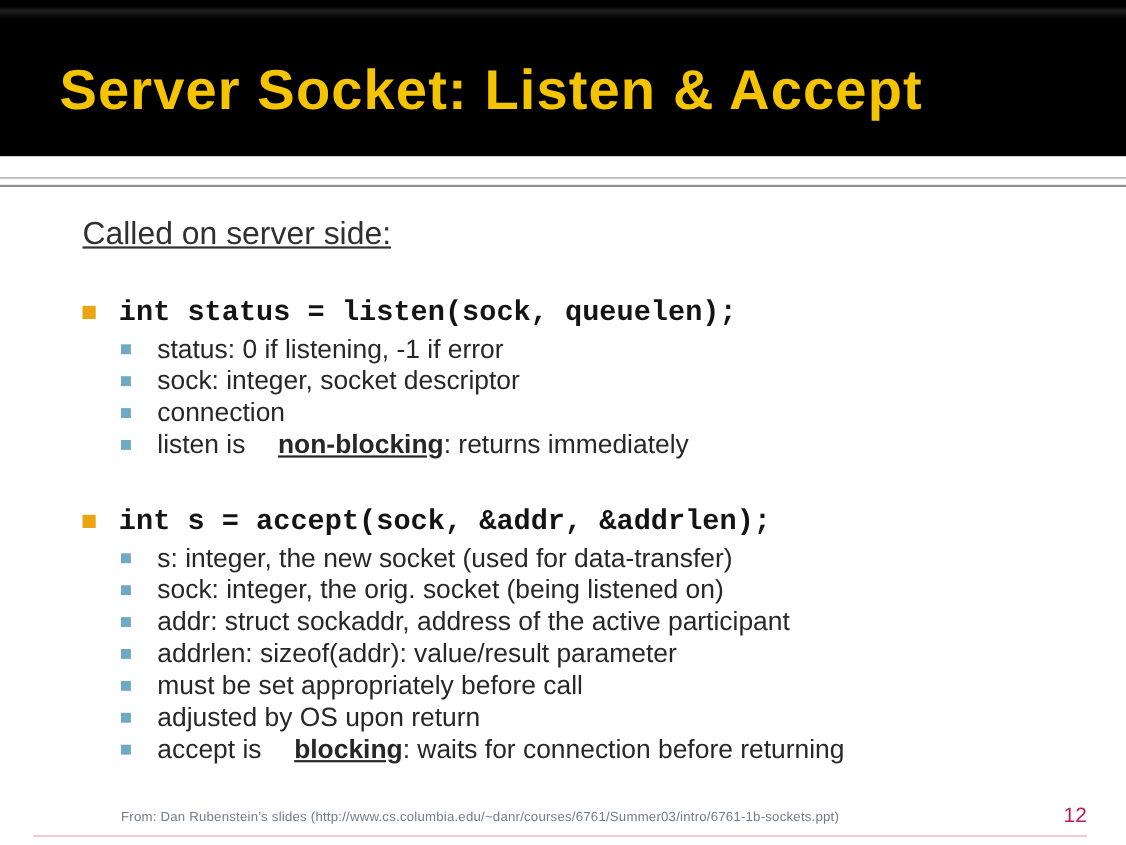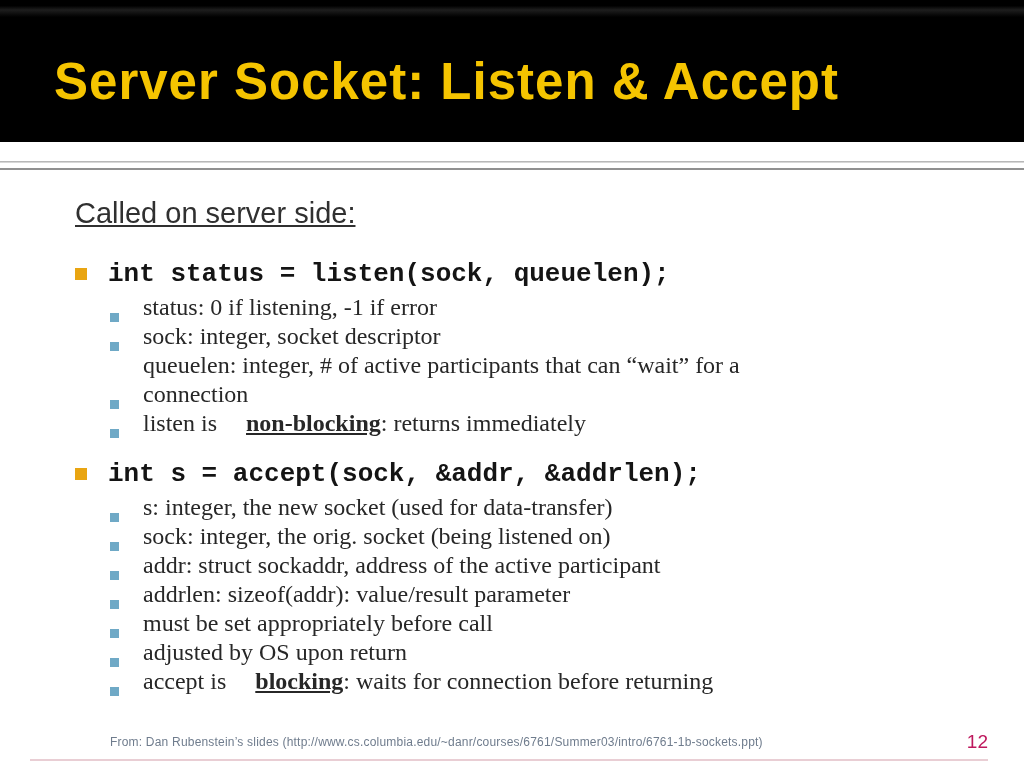--- a/index.html
+++ b/index.html
@@ -45,21 +45,21 @@
   
   .intro {
     position: absolute;
     top: 197px; left: 75px;
     margin: 0;
     font-size: 29px;
     color: #303030;
     text-decoration: underline;
   }
   .block { position: absolute; left: 75px; width: 890px; }
-  .block-1 { top: 258px; }
+  .block-1 { top: 268px; }
   .block-2 { top: 458px; }
   .code-row { display: flex; align-items: flex-start; }
   .b1 {
     flex: 0 0 auto;
     width: 12px; height: 12px;
     margin: 10px 21px 0 0;
     background: #E9A512;
   }
   .code {
     font-family: "Liberation Mono", "DejaVu Sans Mono", monospace;
@@ -69,23 +69,22 @@
     color: #141414;
     white-space: nowrap;
   }
   .subs {
     list-style: none;
     margin: 3px 0 0 35px;
     padding: 0;
   }
   .sub {
     display: flex;
-    align-items: flex-end;
+    align-items: flex-start;
     min-height: 29px;
-    font-family: Liberation Serif, serif;
   }
   .b2 {
     flex: 0 0 auto;
     width: 9px; height: 9px;
     margin: 10px 0 0 0;
     background: #6FA9C6;
   }
   .t {
     margin-left: 24px;
     font-size: 24px;
@@ -138,21 +137,20 @@
         <span class="b2"></span>
         <div class="t">status: 0 if listening, -1 if error</div>
       </li>
       <li class="sub">
         <span class="b2"></span>
         <div class="t">sock: integer, socket descriptor</div>
       </li>
       <li class="sub">
         <span class="b2"></span>
         <div class="t">
-          <div>queuelen: integer, # of active participants that can “wait” for a</div>
           <div>connection</div>
         </div>
       </li>
       <li class="sub">
         <span class="b2"></span>
         <div class="t"><span>listen is </span><span class="emph">non-blocking</span><span>: returns immediately</span></div>
       </li>
     </ul>
   </section>
 

